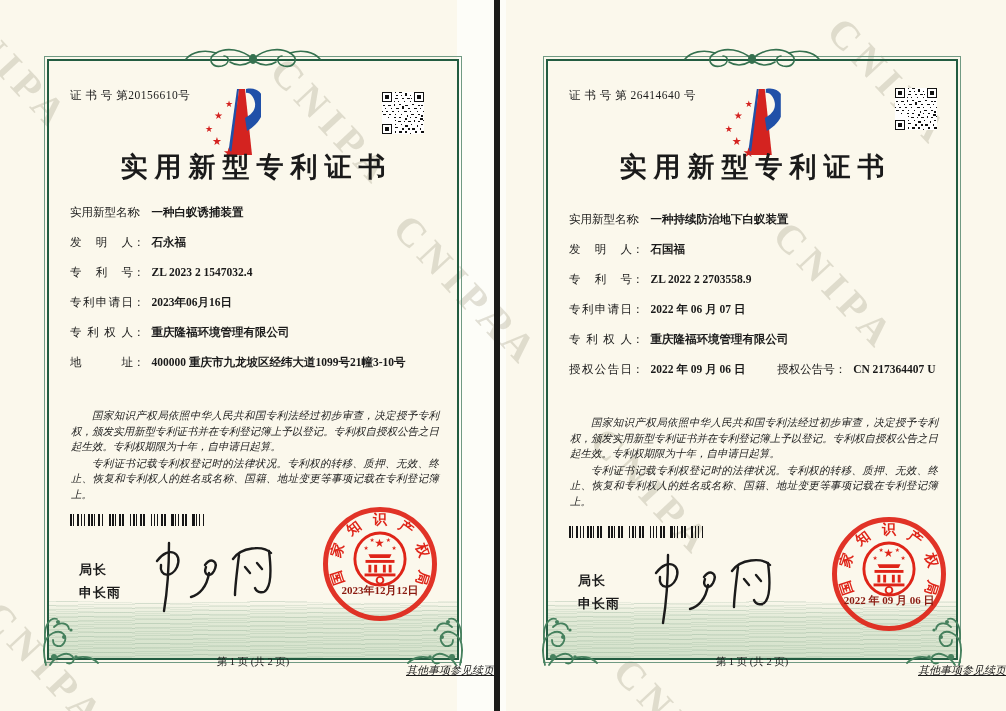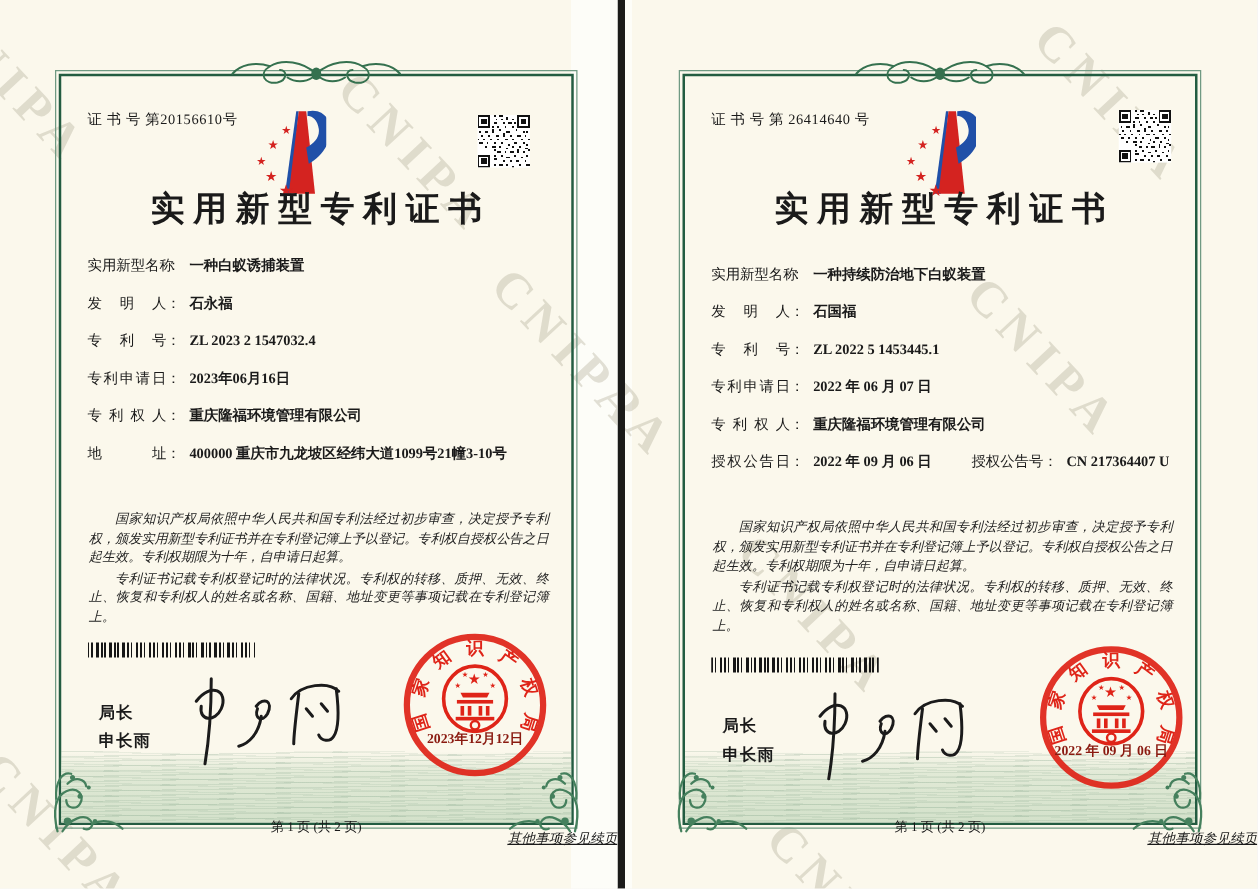--- a/index.html
+++ b/index.html
@@ -266,21 +266,21 @@
           <use href="#sym-logo"></use>
         </svg>
       <svg class="qr">
           <use href="#sym-qr"></use>
         </svg>
       <div class="title">实用新型专利证书</div>
 
       <div class="fields">
         <div class="row"><span class="lab">实用新型名称</span><span class="colon">：</span><span class="val">一种持续防治地下白蚁装置</span></div>
         <div class="row"><span class="lab">发明人</span><span class="colon">：</span><span class="val">石国福</span></div>
-        <div class="row"><span class="lab">专利号</span><span class="colon">：</span><span class="val">ZL 2022 5 1453445.1</span></div>
+        <div class="row"><span class="lab">专利号</span><span class="colon">：</span><span class="val">ZL 2022 2 2703558.9</span></div>
         <div class="row"><span class="lab">专利申请日</span><span class="colon">：</span><span class="val">2022 年 06 月 07 日</span></div>
         <div class="row"><span class="lab">专利权人</span><span class="colon">：</span><span class="val">重庆隆福环境管理有限公司</span></div>
         <div class="row">
           <span class="lab">授权公告日</span><span class="colon">：</span><span class="val">2022 年 09 月 06 日</span>
           <span class="gap"></span>
           <span>授权公告号</span><span class="colon">：</span><span class="val">CN 217364407 U</span>
         </div>
       </div>
 
       <div class="legal">

